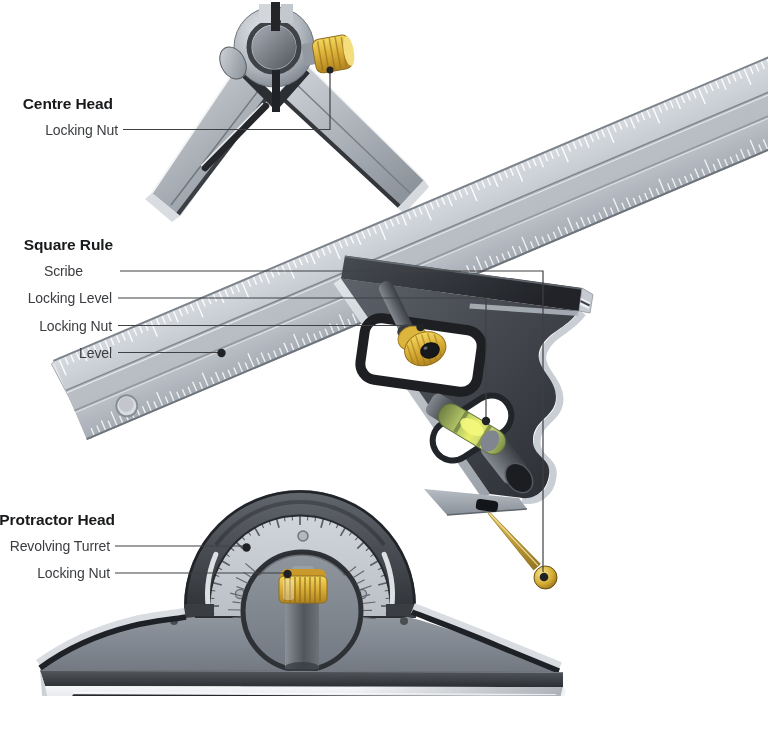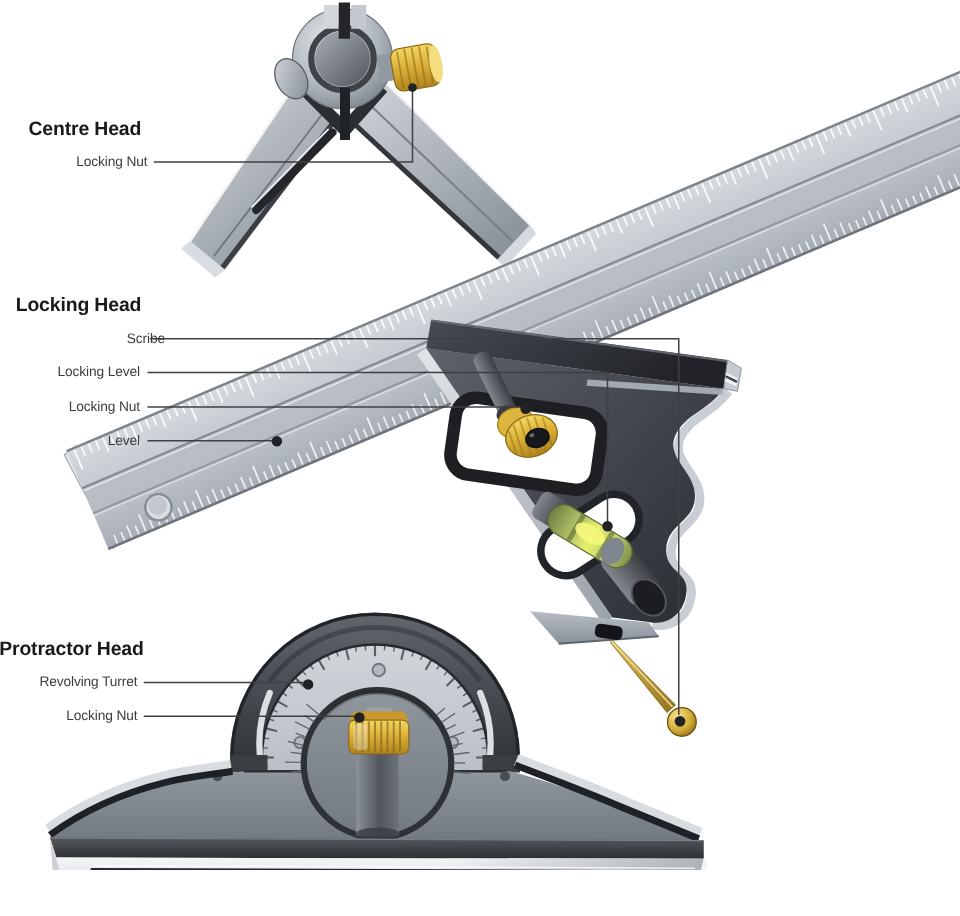--- a/index.html
+++ b/index.html
@@ -1,21 +1,21 @@
 <!DOCTYPE html>
 <html style="--background: #ffffff; --label-text: #3b3d40; --heading-text: #17191b; --leader-line: #3f4043; --leader-dot: #212225; --brass: #e0bb45; --steel-light: #ccd1d7; --steel-mid: #9aa0a8; --steel-dark: #34373c; --vial-green: #b9c96c;"><head>
 <meta charset="utf-8">
 <title>Diagram</title>
 <style>
   html,body{margin:0;padding:0;background:#fff;}
   .stage{position:relative;width:768px;height:696px;background:var(--background,#fff);
          overflow:hidden;font-family:"Liberation Sans",sans-serif;}
   .stage svg{position:absolute;left:0;top:0;}
   .labels{position:absolute;inset:0;z-index:2;pointer-events:none;}
-  .lbl{position:absolute;white-space:nowrap;font-size:11px;line-height:18px;
+  .lbl{position:absolute;white-space:nowrap;font-size:14px;line-height:18px;
        color:var(--label-text,#3b3d40);letter-spacing:-0.1px;}
   .lbl.bold{font-weight:bold;font-size:15.5px;color:var(--heading-text,#17191b);}
 </style>
 </head>
 <body>
 
 <div class="stage">
 
 <svg width="768" height="733" viewBox="0 0 768 733">
   <defs>
@@ -660,22 +660,22 @@
     <circle cx="221.5" cy="353" r="4.2"></circle>
     <circle cx="246.5" cy="547.5" r="4.2"></circle>
     <circle cx="287.5" cy="574" r="4.2"></circle>
   </g>
 </svg>
 
 <div class="labels">
   <div class="lbl bold" style="right:655px;top:95px;">Centre Head</div>
   <div class="lbl" style="right:650px;top:121px;">Locking Nut</div>
 
-  <div class="lbl bold" style="right:655px;top:236px;">Locking Head</div>
-  <div class="lbl" style="right:636px;top:262px;">Scribe</div>
+  <div class="lbl bold" style="right:655px;top:236px;">Square Rule</div>
+  <div class="lbl" style="right:685px;top:262px;">Scribe</div>
   <div class="lbl" style="right:656px;top:289px;">Locking Level</div>
   <div class="lbl" style="right:656px;top:316.5px;">Locking Nut</div>
   <div class="lbl" style="right:656px;top:343.5px;">Level</div>
 
   <div class="lbl bold" style="right:653px;top:511px;text-align:center;">Protractor Head</div>
   <div class="lbl" style="right:658px;top:537px;padding-left:19px;">Revolving Turret</div>
   <div class="lbl" style="right:658px;top:564px;">Locking Nut</div>
 </div>
 
 </div>

